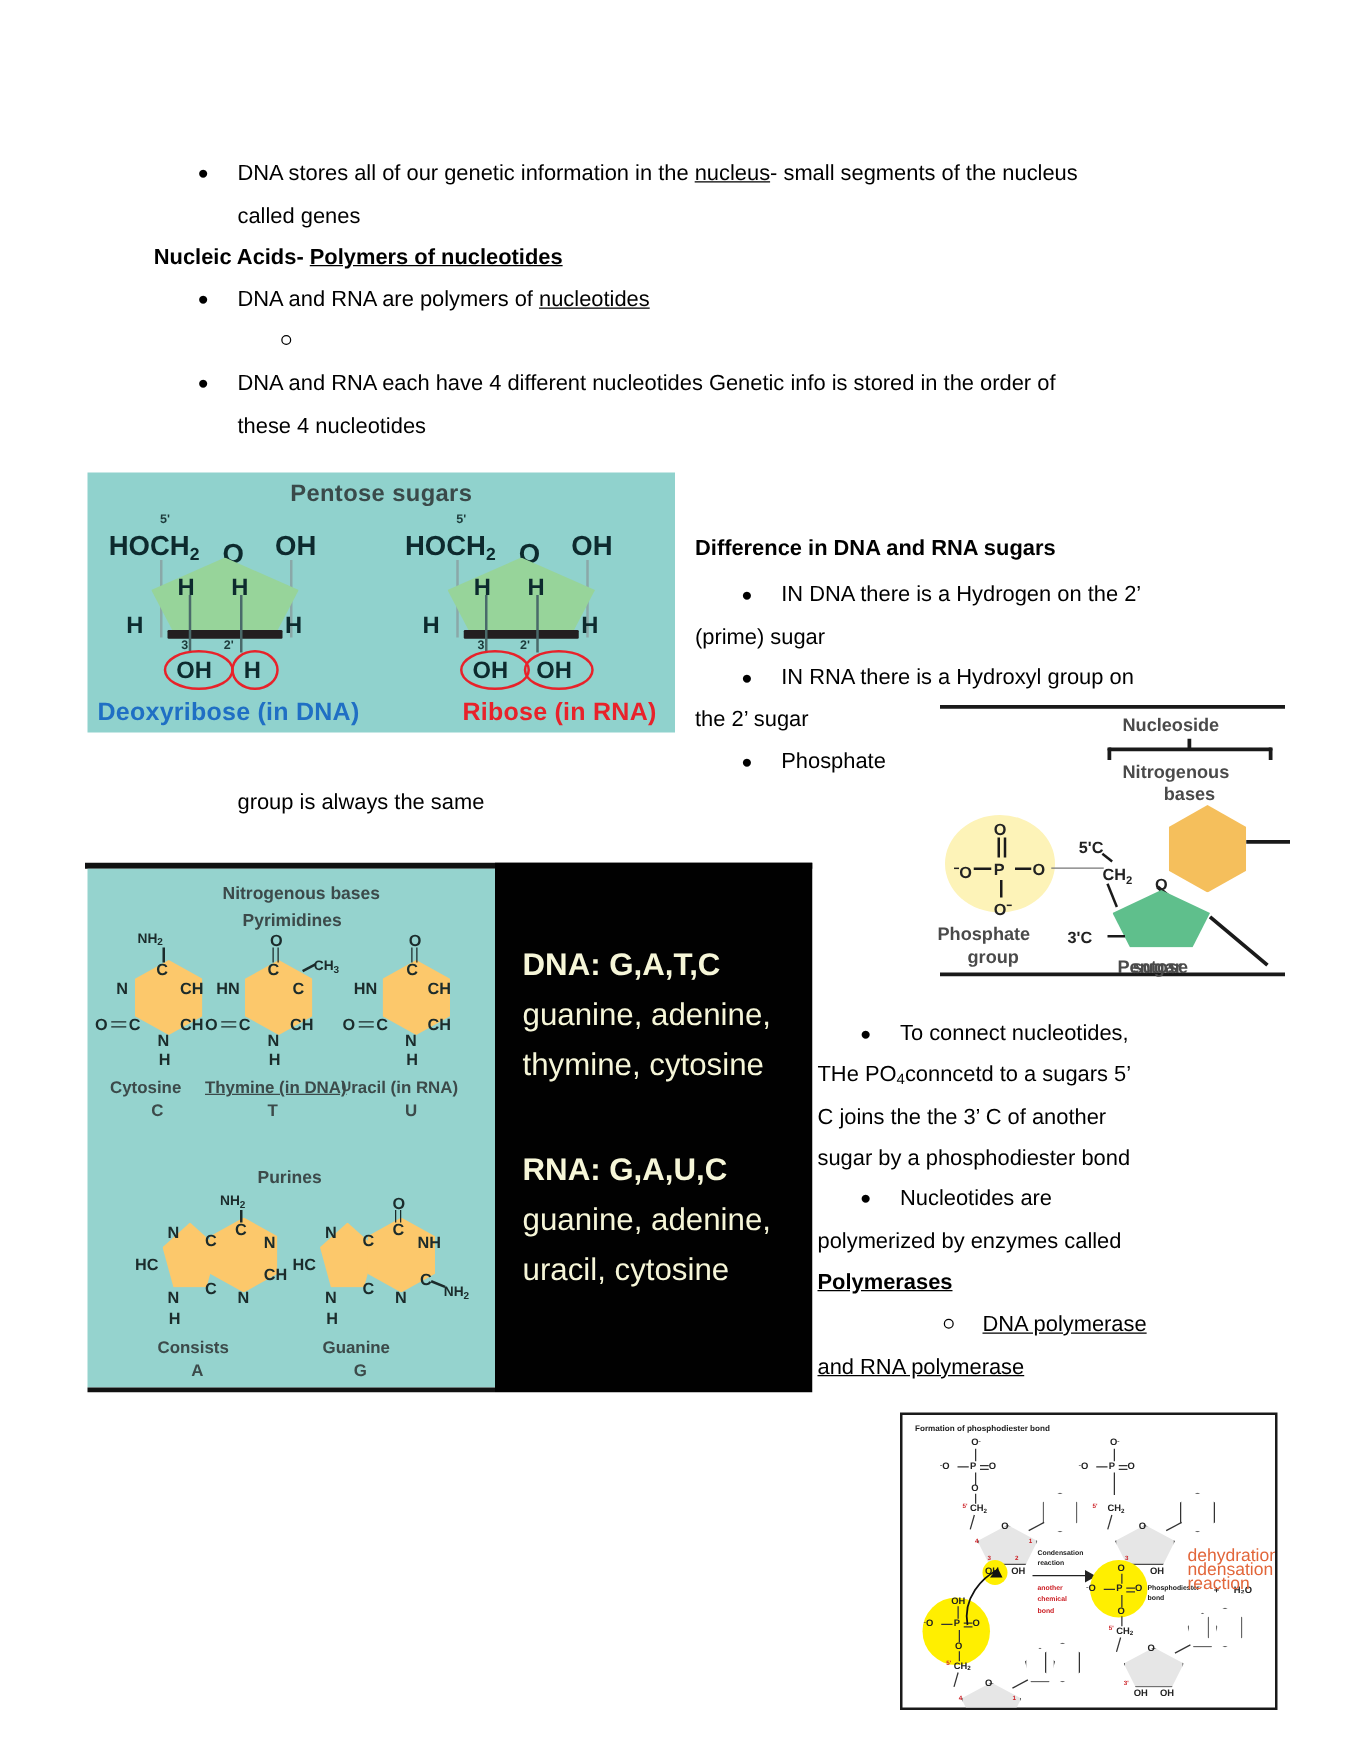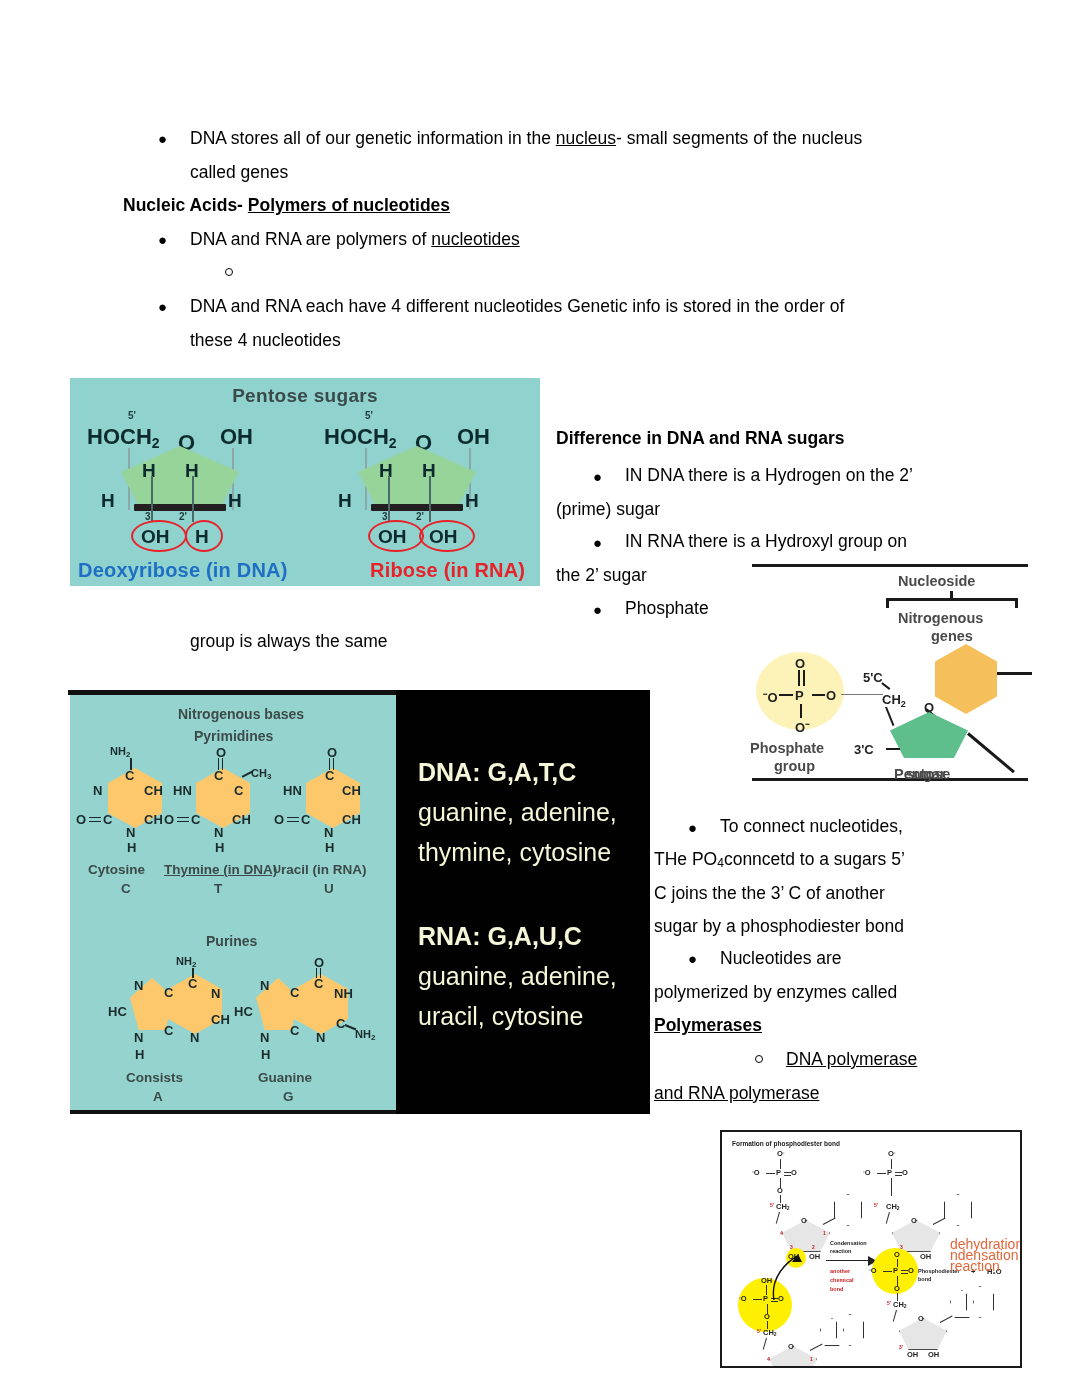--- a/index.html
+++ b/index.html
@@ -296,21 +296,21 @@
     <div class="hbar" style="top:218px;"></div>
 
     <div class="nl" style="left:152px;top:13px;">Nucleoside</div>
 
     <div class="blk" style="left:140px;top:38px;width:132px;height:2.5px;border-radius:2px;"></div>
     <div class="blk" style="left:140px;top:38px;width:2.5px;height:10px;"></div>
     <div class="blk" style="left:269px;top:38px;width:2.5px;height:10px;"></div>
     <div class="blk" style="left:204px;top:31px;width:2.5px;height:8px;"></div>
 
     <div class="nl" style="left:152px;top:50px;">Nitrogenous</div>
-    <div class="nl" style="left:185px;top:68px;">genes</div>
+    <div class="nl" style="left:185px;top:68px;">bases</div>
 
     <div class="hexbase" style="left:189px;top:84px;"></div>
     <div class="blk" style="left:251px;top:112px;width:36px;height:3px;"></div>
     <div class="blk" style="left:180px;top:148px;width:26px;height:3px;transform:rotate(40deg);transform-origin:left center;"></div>
 
     <div class="yellow-blob" style="left:10px;top:92px;"></div>
     <div class="nl2" style="left:49px;top:96px;">O</div>
     <div class="nl2" style="left:49px;top:128px;">P</div>
     <div class="nl2" style="left:17px;top:128px;">⁻<span>O</span></div>
     <div class="nl2" style="left:80px;top:128px;">O</div>

